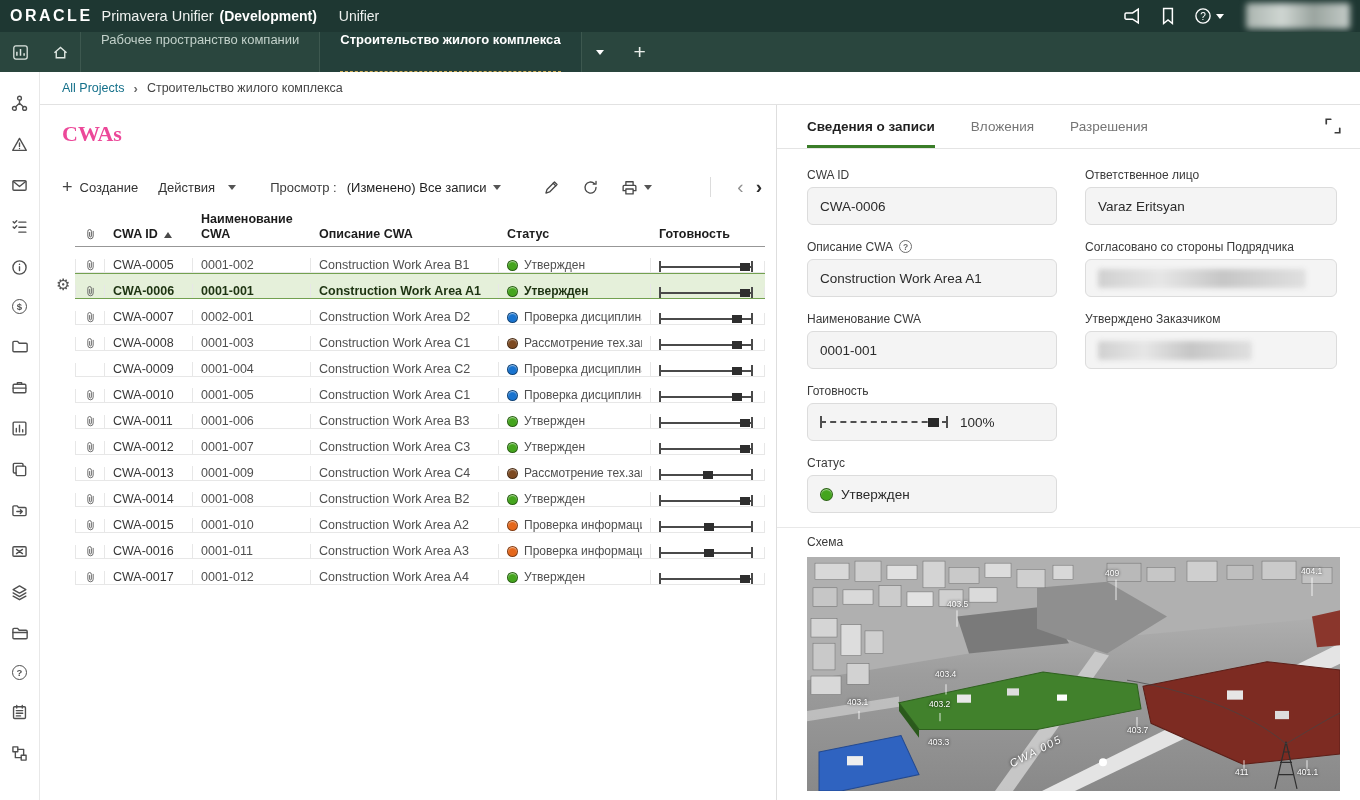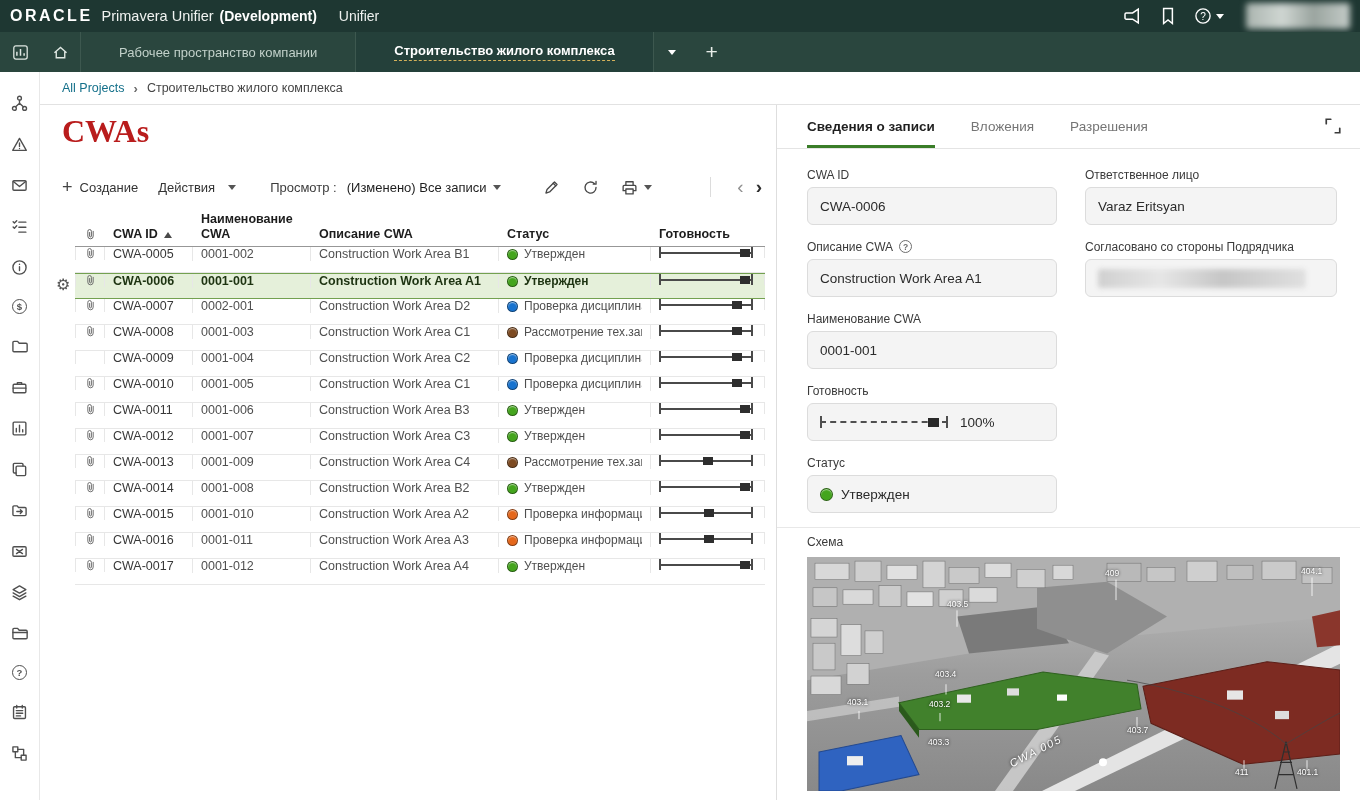--- a/index.html
+++ b/index.html
@@ -18,21 +18,21 @@
   .ticon{width:20px;height:20px;display:flex;align-items:center;justify-content:center}
   .help-wrap{display:flex;align-items:center;gap:4px}
   .caret-w{width:0;height:0;border-left:4px solid transparent;border-right:4px solid transparent;border-top:5px solid #fff}
   .avatar-blur{width:104px;height:26px;border-radius:3px;margin-left:6px;
     background:linear-gradient(90deg,#aab4af,#cfd6d2 35%,#9aa49f 65%,#c4ccc8);filter:blur(3px)}
 
   
   .tabbar{position:absolute;left:0;top:32px;width:1360px;height:40px;background:#2a463e;
     display:flex;align-items:stretch;color:#c2d1ca}
   .tb-ic{width:40px;display:flex;align-items:center;justify-content:center}
-  .wtab{display:flex;align-items:center;padding:0 38px;font-size:13px;border-left:1px solid #3d584f}
+  .wtab{display:flex;padding:0 20px;font-size:13px;border-left:1px solid #3d584f}
   .wtab.active{color:#fff;background:#24403a;font-weight:bold}
   .wtab.active .lbl{border-bottom:1px dashed rgba(221,183,92,.95);padding-bottom:2px}
   .tab-caret{width:38px;display:flex;align-items:center;justify-content:center;border-left:1px solid #3d584f}
   .tab-plus{width:42px;display:flex;align-items:center;justify-content:center;font-size:21px;color:#e8ede9;font-weight:300}
 
   
   .sidebar{position:absolute;left:0;top:72px;width:40px;height:728px;background:#fff;
     border-right:1px solid #e8e8e8;display:flex;flex-direction:column;align-items:center;
     padding-top:22px;gap:23px}
   .side-item{width:18px;height:18px;display:flex;align-items:center;justify-content:center;color:#4f4f4f}
@@ -44,22 +44,22 @@
   .main{position:absolute;left:40px;top:72px;width:1320px;height:780px}
   .breadcrumb{height:33px;border-bottom:1px solid #e2e2e2;display:flex;align-items:center;
     padding-left:22px;font-size:12.5px;gap:9px}
   .bc-root{color:#14708a;cursor:pointer}
   .bc-sep{color:#6a6a6a;font-weight:bold;font-size:13px}
   .bc-cur{color:#454545}
   .split{position:absolute;top:33px;left:0;width:1320px;bottom:0}
 
   
   .pane-left{position:absolute;left:0;top:0;width:735px;height:695px}
-  .page-title{position:absolute;left:22px;top:8px;font-family:"Liberation Serif",serif;
-    font-size:32px;font-weight:600;color:#b91c1c}
+  .page-title{position:absolute;left:22px;top:16px;font-family:"Liberation Serif",serif;
+    font-size:22px;font-weight:600;color:#ec4899}
   .toolbar{position:absolute;left:22px;top:66px;width:700px;height:32px;display:flex;
     align-items:center;font-size:13px;color:#3c3c3c}
   .tb-btn{display:flex;align-items:center;gap:7px;background:none;border:none;font:inherit;color:#333;cursor:pointer}
   .plus-g{font-size:18px;font-weight:300;color:#444;line-height:1}
   .caret-d{width:0;height:0;border-left:4px solid transparent;border-right:4px solid transparent;border-top:5px solid #555;margin-left:6px}
   .view-label{margin-left:34px;color:#3c3c3c}
   .view-value{margin-left:10px;color:#1d1d1d;display:flex;align-items:center;background:none;border:none;font:inherit;cursor:pointer}
   .ic-btn{background:none;border:none;cursor:pointer;display:flex;align-items:center;margin-left:22px}
   .ic-btn svg{width:17px;height:17px;stroke:#474747;fill:none;stroke-width:1.25;stroke-linecap:round;stroke-linejoin:round}
   .tb-sep{width:1px;height:20px;background:#dcdcdc;margin:0 14px 0 18px}
@@ -74,21 +74,21 @@
   .th{padding:0 8px 5px 8px;line-height:1.15}
   .w-attach{width:30px;flex:none}
   .w-id{width:88px;flex:none}
   .w-name{width:118px;flex:none}
   .w-desc{width:188px;flex:none}
   .w-status{width:152px;flex:none}
   .w-prog{width:114px;flex:none}
   .th.w-attach{display:flex;justify-content:center;padding:0 0 5px 0}
   .sort-asc{display:inline-block;width:0;height:0;border-left:4px solid transparent;
     border-right:4px solid transparent;border-bottom:6px solid #4a4a4a;margin-left:6px}
-  .trow{display:flex;height:26px;border-bottom:1px solid #e7e7e7;align-items:flex-start;color:#4f4f4f;cursor:pointer}
+  .trow{display:flex;height:26px;border-bottom:1px solid #e7e7e7;align-items:flex-end;color:#4f4f4f;cursor:pointer}
   .tc{display:flex;align-items:center;padding:0 8px;border-right:1px solid #e7e7e7;
     overflow:hidden;white-space:nowrap}
   .tc.c-attach{border-left:1px solid #e7e7e7;justify-content:center;padding:0}
   .c-id{color:#383838}
   .clip{width:13px;height:13px;flex:none}
   .dot{width:11px;height:11px;border-radius:50%;margin-right:6px;flex:none;
     border:1px solid rgba(0,0,0,.42);box-shadow:inset 0 1px 1px rgba(255,255,255,.55)}
   .stext{font-size:12px;overflow:hidden;white-space:nowrap}
   .slider{position:relative;height:11px;width:94px}
   .slider .track{position:absolute;left:0;right:0;top:4.5px;border-top:2px solid #4a4a4a}
@@ -711,20 +711,26 @@
         <div class="field" style="left:308px;top:62px;width:252px">
           <div class="f-label">Ответственное лицо</div>
           <div class="f-input">Varaz Eritsyan</div>
         </div>
         <div class="field" style="left:308px;top:134px;width:252px">
           <div class="f-label">Согласовано со стороны Подрядчика</div>
           <div class="f-input">
             <span class="redact" style="width:92%"></span>
           </div>
         </div>
+        <div class="field" style="left:308px;top:206px;width:252px">
+          <div class="f-label">Утверждено Заказчиком</div>
+          <div class="f-input">
+            <span class="redact" style="width:68%"></span>
+          </div>
+        </div>
 
         <div class="card-split"></div>
         <div class="scheme-label">Схема</div>
 
         <div class="scheme">
           <svg viewBox="0 0 533 228" preserveAspectRatio="none">
             <defs>
               <linearGradient id="gbg" x1="0" y1="0" x2="0" y2="1">
                 <stop offset="0" stop-color="#c0c0c0"></stop>
                   <stop offset="0.5" stop-color="#9d9d9d"></stop>

